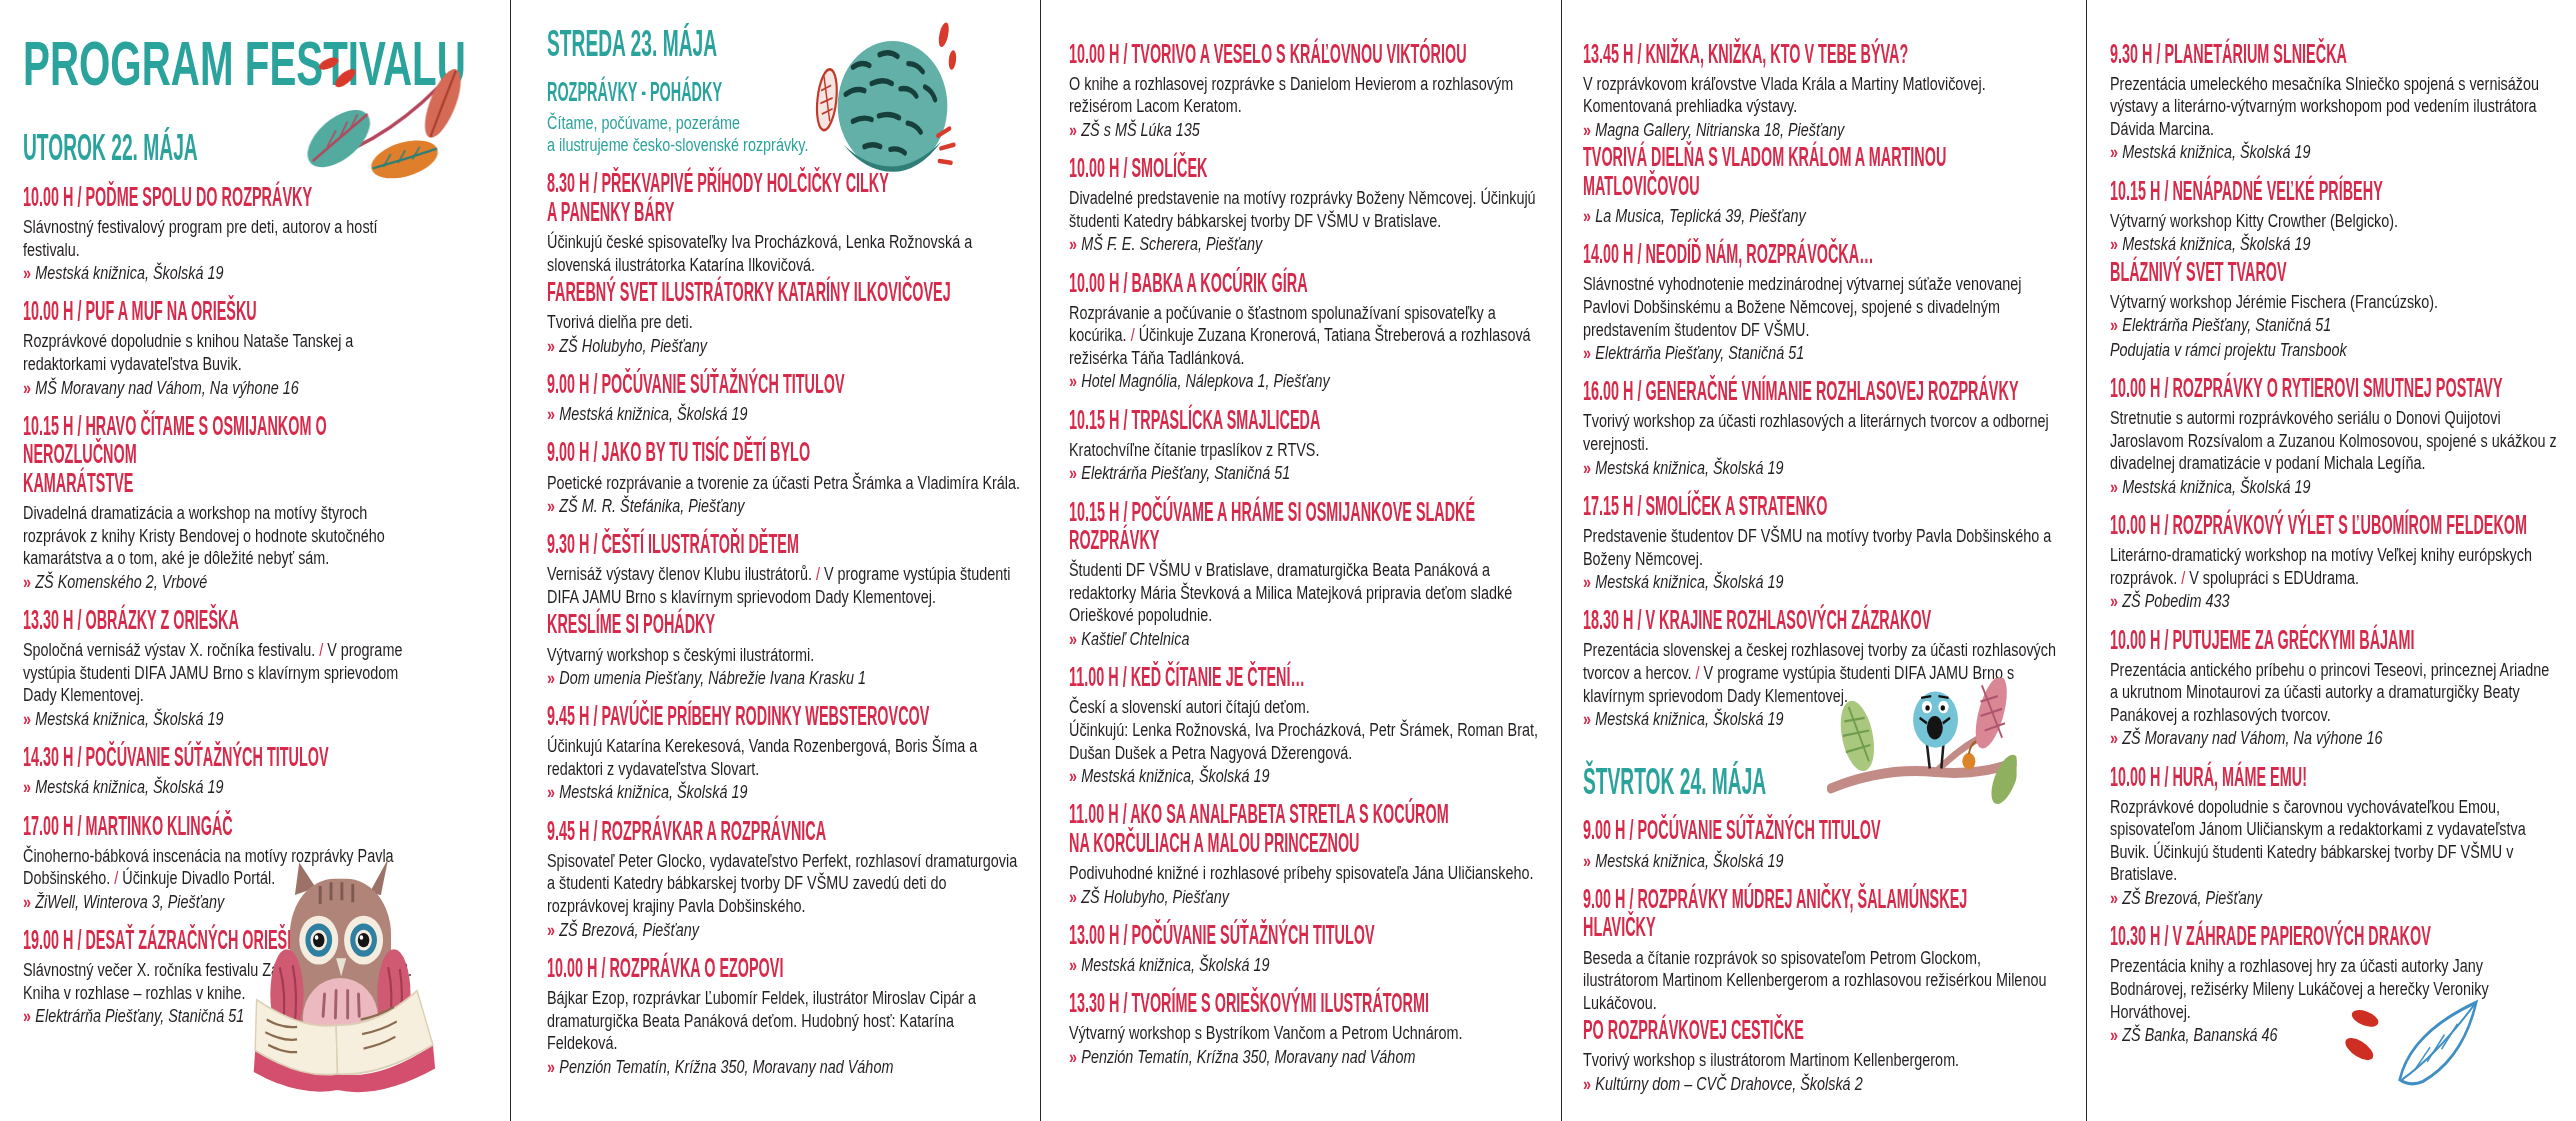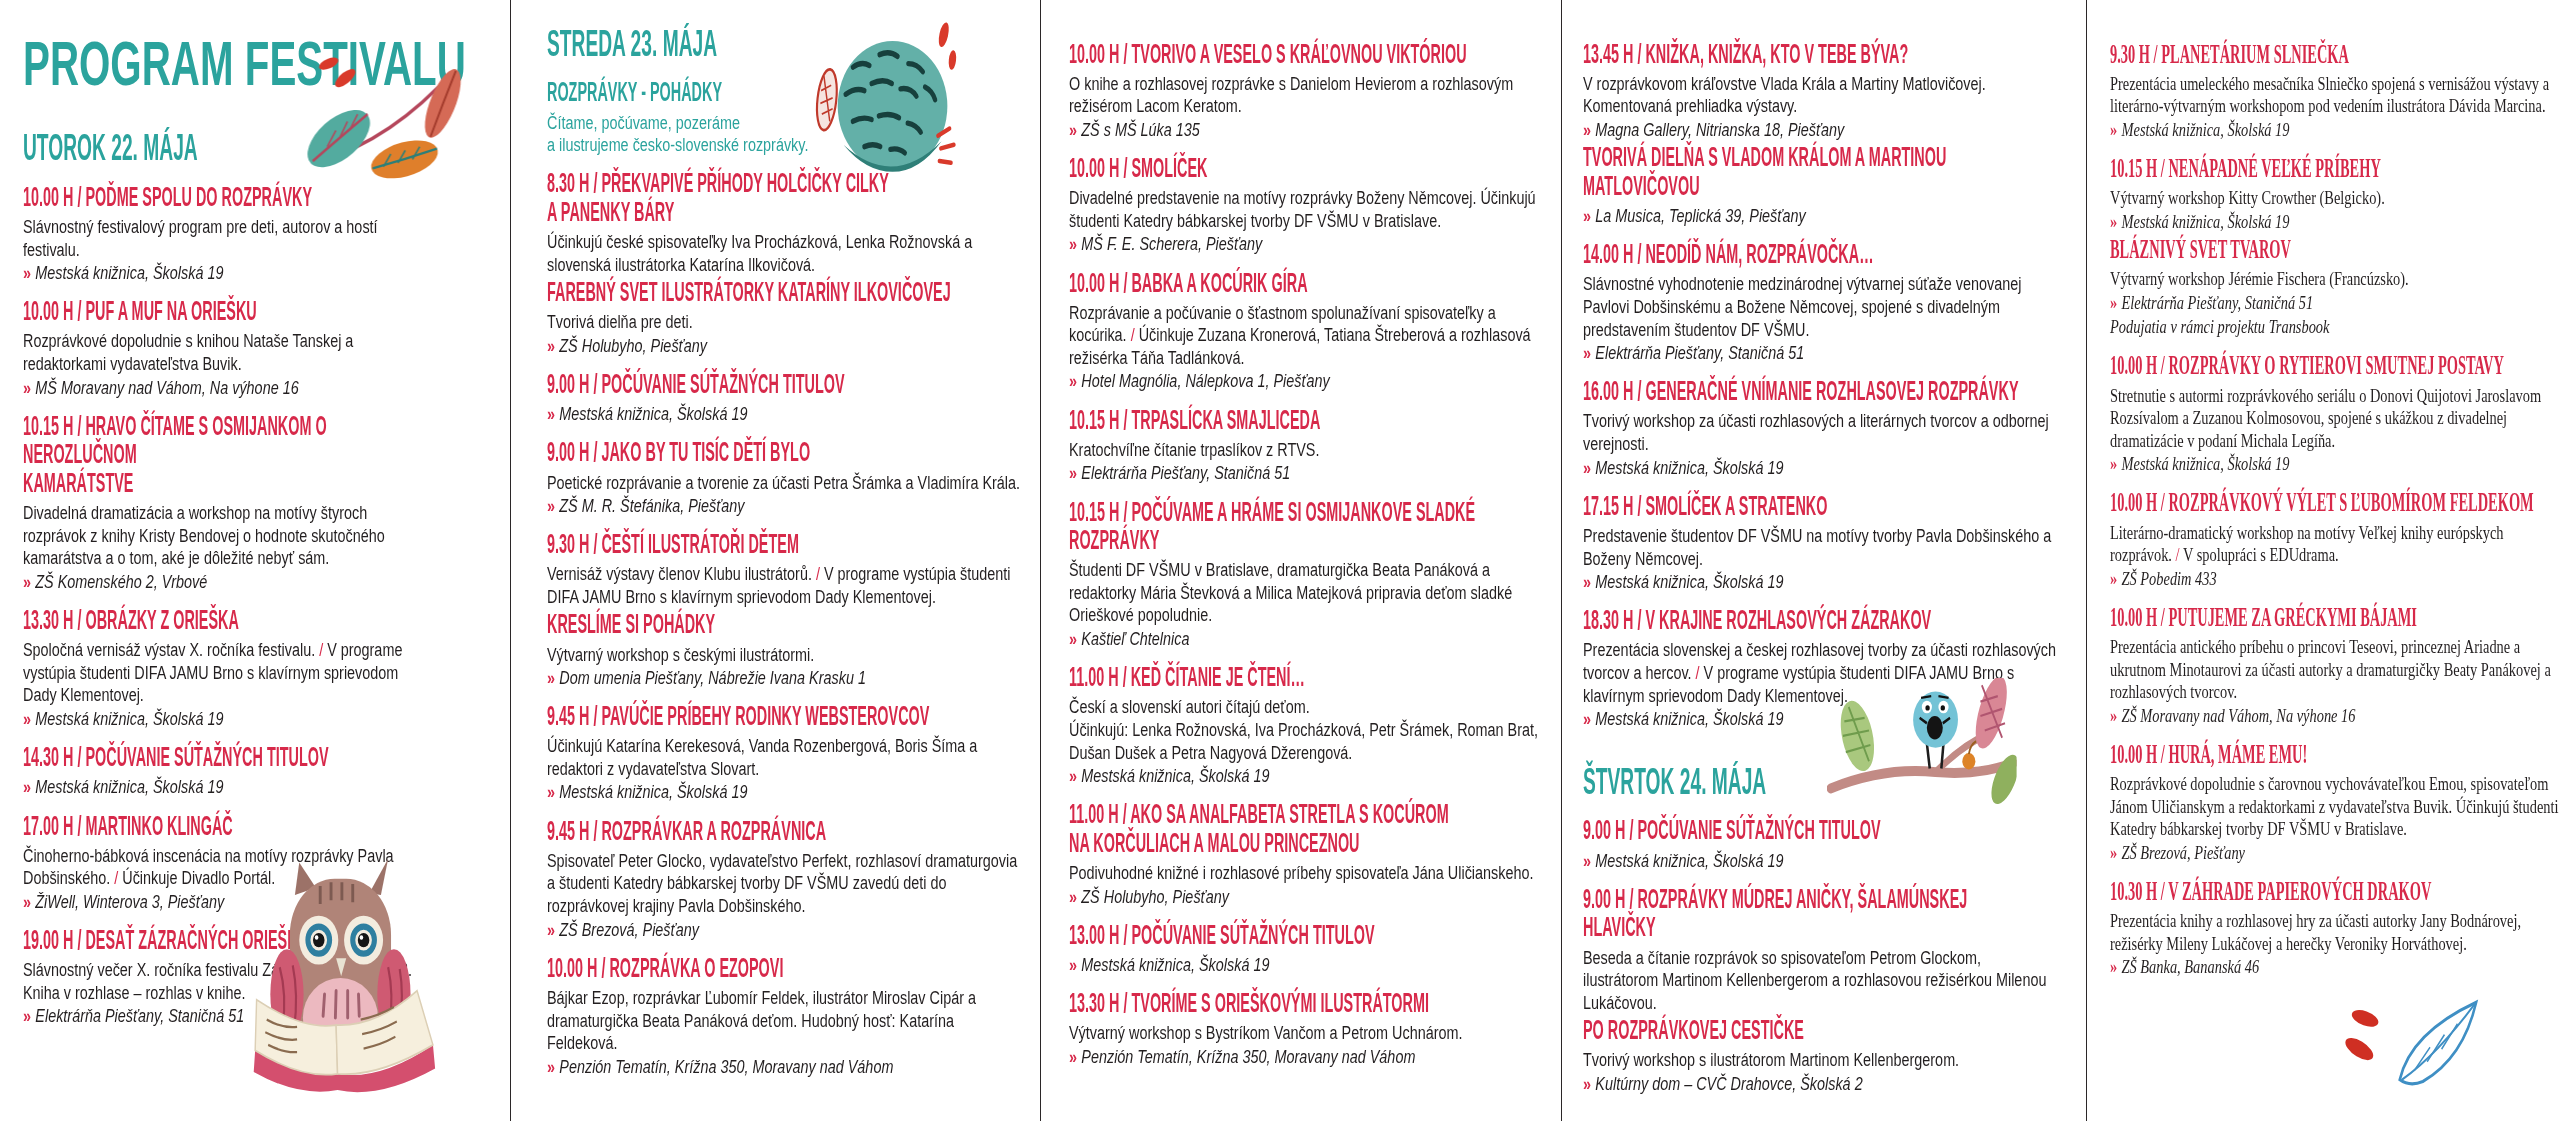--- a/index.html
+++ b/index.html
@@ -12,21 +12,21 @@
     width:2576px;height:1121px;overflow:hidden;background:#ffffff;
     font-family:"Liberation Sans", sans-serif;color:var(--ink);
   }
   .page{display:flex;width:2576px;height:1121px;}
   .col{box-sizing:border-box;height:1121px;position:relative;overflow:hidden;border-right:1.8px solid #2b2728;}
   .col:last-child{border-right:none;}
   .col-1{width:511px;padding-left:22.6px;padding-right:86px;}
   .col-2{width:530px;padding-left:36px;padding-right:16px;}
   .col-3{width:521px;padding-left:28px;padding-right:19px;}
   .col-4{width:525px;padding-left:21px;padding-right:26px;}
-  .col-5{width:489px;padding-left:22.6px;padding-right:16px;font-family:Liberation Serif, serif;}
+  .col-5{width:489px;padding-left:22.6px;padding-right:16px;}
   .col-inner{position:relative;width:125%;transform:scaleX(.8);transform-origin:0 0;}
   .col-1 .col-inner{padding-top:14.5px;}
   .col-2 .col-inner{padding-top:23.5px;}
   .col-3 .col-inner,.col-4 .col-inner,.col-5 .col-inner{padding-top:27px;}
 
   .page-title{
     font-size:63px;line-height:1.08;font-weight:700;color:var(--teal);
     margin:14.5px 0 22px 0;width:125%;transform:scaleX(.8);transform-origin:0 0;
     letter-spacing:0px;white-space:nowrap;
   }

